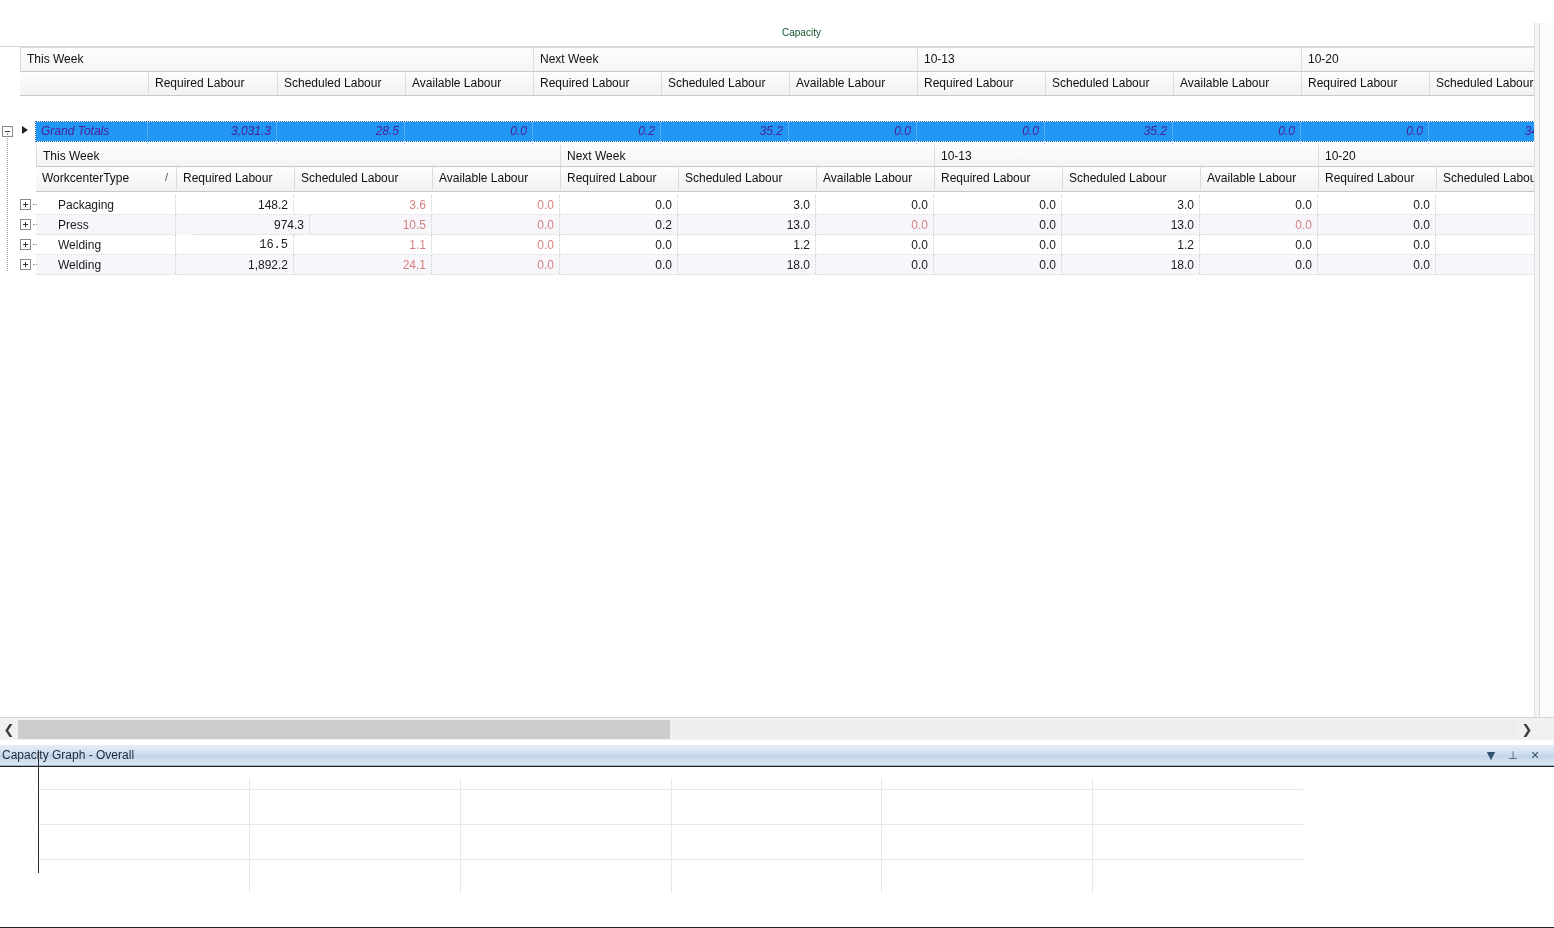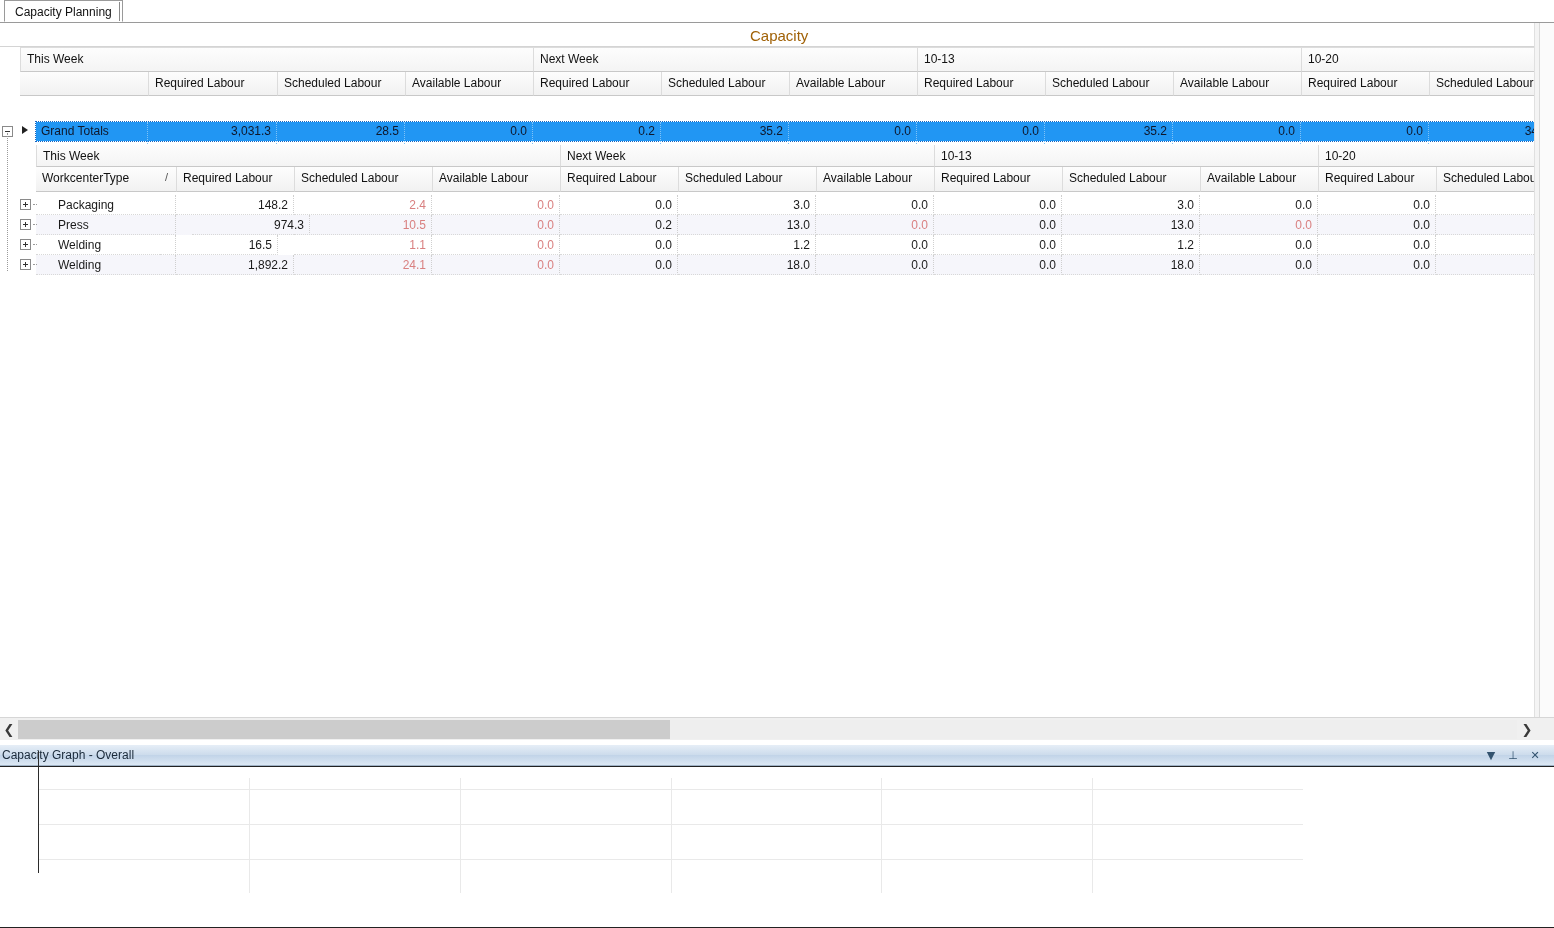--- a/index.html
+++ b/index.html
@@ -41,22 +41,22 @@
     border-bottom: 1px solid #9aa7b5;
   }
 
   
   .cap-band {
     position: absolute; left: 0; top: 0; width: 1534px; height: 24px;
     background: #ffffff;
     border-bottom: 1px solid #d4d4d4;
   }
   .cap-band span {
-    position: absolute; left: 750px; top: 4px;
-    font-size: 15px; color: #a16207;
+    position: absolute; left: 782px; top: 4px;
+    font-size: 10px; color: #14532d;
   }
 
   
   .outer-group-row {
     position: absolute; left: 20px; top: 24px; height: 25px;
     width: 1514px;
     background: linear-gradient(to bottom,#fdfdfd 0%, #f3f3f3 100%);
     border-top: 1px solid #dcdcdc;
   }
   .outer-col-row {
@@ -76,24 +76,25 @@
   .hcell.grp { background: linear-gradient(to bottom,#fdfdfd 0%, #f4f4f4 100%); }
 
   
   .gt-row {
     position: absolute; left: 36px; top: 99px; width: 1506px; height: 19px;
     background: #2196f3;
     outline: 1px dotted #1565c0;
   }
   .gt-cell {
     position: absolute; top: 0; height: 36px;
-    color: #0f172a; font-size: 12px;
+    color: #4c1d95; font-size: 12px;
     padding: 2px 5px 0 5px;
     white-space: nowrap; overflow: hidden;
     border-right: 1px dotted #7ec2f7;
+    font-style: italic;
   }
   .gt-cell.num { text-align: right; }
   .gt-expander {
     position: absolute; left: 2px; top: 103px;
     width: 11px; height: 11px;
     border: 1px solid #8a8a8a; background: #fff;
   }
   .gt-expander:before {
     content: ""; position: absolute; left: 2px; top: 4px;
     width: 5px; height: 1px; background: #333;
@@ -232,26 +233,20 @@
   .axis-y {
     position: absolute; left: 38px; top: 6px; width: 1px; height: 122px;
     background: #2b2b2b;
   }
 </style>
 </head>
 <body>
 
 <div class="app">
 
-  <div class="tabstrip">
-    <div class="tab">
-      <span>Capacity Planning</span>
-    </div>
-    <div class="tab-caret"></div>
-  </div>
 
   <div class="grid-frame">
 
     <div class="cap-band">
       <span>Capacity</span>
     </div>
 
     <div class="outer-group-row" id="outerGroups">
         <div class="hcell grp" style="left: 0px; width: 513px;"><span>This Week</span></div>
         <div class="hcell grp" style="left: 513px; width: 384px;"><span>Next Week</span></div>
@@ -310,21 +305,21 @@
         <div class="hcell" style="left: 1026px; width: 138px;"><span>Scheduled Labour</span></div>
         <div class="hcell" style="left: 1164px; width: 118px;"><span>Available Labour</span></div>
         <div class="hcell" style="left: 1282px; width: 118px;"><span>Required Labour</span></div>
         <div class="hcell" style="left: 1400px; width: 118px;"><span>Scheduled Labour</span></div>
       </div>
 
     <div id="dataRows">
         <div class="data-row odd" style="top: 172px;">
           <div class="dcell" style="left: 0px; width: 140px; padding-left: 22px;">Packaging</div>
           <div class="dcell num" style="left: 140px; width: 118px;">148.2</div>
-          <div class="dcell num red" style="left: 258px; width: 138px;">2.4</div>
+          <div class="dcell num red" style="left: 258px; width: 138px;">3.6</div>
           <div class="dcell num red" style="left: 396px; width: 128px;">0.0</div>
           <div class="dcell num" style="left: 524px; width: 118px;">0.0</div>
           <div class="dcell num" style="left: 642px; width: 138px;">3.0</div>
           <div class="dcell num" style="left: 780px; width: 118px;">0.0</div>
           <div class="dcell num" style="left: 898px; width: 128px;">0.0</div>
           <div class="dcell num" style="left: 1026px; width: 138px;">3.0</div>
           <div class="dcell num" style="left: 1164px; width: 118px;">0.0</div>
           <div class="dcell num" style="left: 1282px; width: 118px;">0.0</div>
           <div class="dcell num" style="left: 1400px; width: 118px;"></div>
         </div>
@@ -337,21 +332,21 @@
           <div class="dcell num" style="left: 642px; width: 138px;">13.0</div>
           <div class="dcell num red" style="left: 780px; width: 118px;">0.0</div>
           <div class="dcell num" style="left: 898px; width: 128px;">0.0</div>
           <div class="dcell num" style="left: 1026px; width: 138px;">13.0</div>
           <div class="dcell num red" style="left: 1164px; width: 118px;">0.0</div>
           <div class="dcell num" style="left: 1282px; width: 118px;">0.0</div>
           <div class="dcell num" style="left: 1400px; width: 118px;">1</div>
         </div>
         <div class="data-row odd" style="top: 212px;">
           <div class="dcell" style="left: 0px; width: 140px; padding-left: 22px;">Welding</div>
-          <div class="dcell num" style="left: 124px; width: 118px;">16.5</div>
+          <div class="dcell num" style="left: 140px; width: 118px; font-family: Liberation Mono, monospace;">16.5</div>
           <div class="dcell num red" style="left: 258px; width: 138px;">1.1</div>
           <div class="dcell num red" style="left: 396px; width: 128px;">0.0</div>
           <div class="dcell num" style="left: 524px; width: 118px;">0.0</div>
           <div class="dcell num" style="left: 642px; width: 138px;">1.2</div>
           <div class="dcell num" style="left: 780px; width: 118px;">0.0</div>
           <div class="dcell num" style="left: 898px; width: 128px;">0.0</div>
           <div class="dcell num" style="left: 1026px; width: 138px;">1.2</div>
           <div class="dcell num" style="left: 1164px; width: 118px;">0.0</div>
           <div class="dcell num" style="left: 1282px; width: 118px;">0.0</div>
           <div class="dcell num" style="left: 1400px; width: 118px;"></div>

